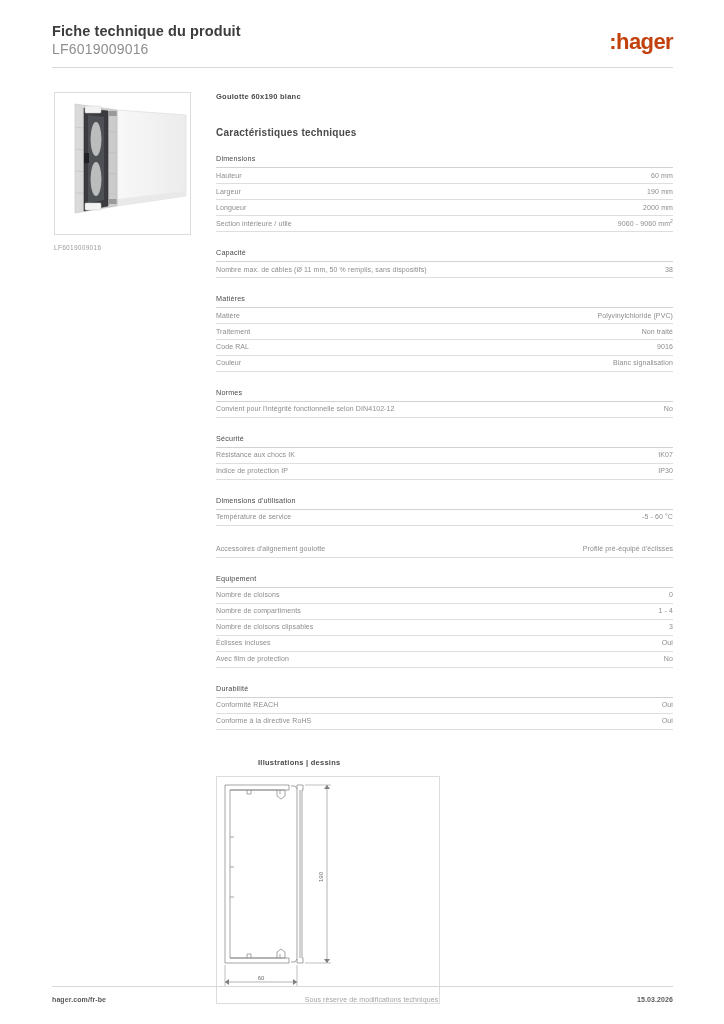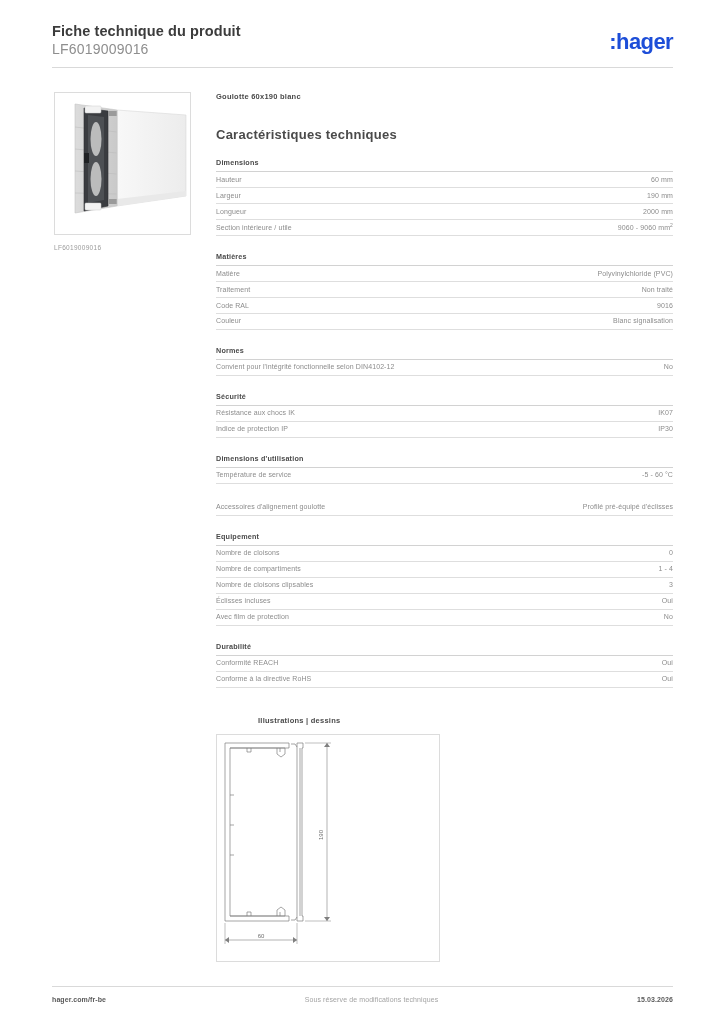--- a/index.html
+++ b/index.html
@@ -77,31 +77,31 @@
     width: 457px;
   }
   .prod-name {
     font-size: 7.5px;
     font-weight: bold;
     color: #4a4a4a;
     letter-spacing: 0.25px;
     margin-bottom: 12px;
   }
   .specs-title {
-    font-size: 13px;
+    font-size: 10px;
     font-weight: bold;
     color: #4a4a4a;
     letter-spacing: 0.25px;
     margin-top: 26px;
   }
 
   .spec-group { margin-top: 16px; }
   .group-head {
     font-size: 7.2px;
-    font-weight: bold;
+    font-weight: normal;
     color: #4a4a4a;
     letter-spacing: 0.2px;
     padding-bottom: 4px;
     border-bottom: 1px solid #d2d2d2;
   }
   .spec-row {
     display: flex;
     justify-content: space-between;
     align-items: baseline;
     font-size: 7px;
@@ -151,21 +151,21 @@
   .footer .f-right { font-weight: bold; color: #5a5a5a; letter-spacing: 0.1px; }
 </style>
 </head>
 <body>
 
 <div class="page">
 
   <div class="header">
     <div class="doc-title">Fiche technique du produit</div>
     <div class="doc-ref">LF6019009016</div>
-    <div class="logo" style="color: #1d4ed8;">:hager</div>
+    <div class="logo" style="color: #c2410c;">:hager</div>
   </div>
   <div class="header-rule"></div>
 
   <div class="prod-figure">
     <div class="prod-frame">
       <svg width="135" height="141" viewBox="0 0 135 141">
         <defs>
           <linearGradient id="faceG" x1="0" y1="0" x2="0" y2="1">
             <stop offset="0" stop-color="#f3f3f3"></stop>
             <stop offset="1" stop-color="#e4e4e4"></stop>
@@ -231,20 +231,27 @@
           <div class="spec-row">
             <span class="lbl">Longueur</span>
             <span class="val">2000 mm</span>
           </div>
           <div class="spec-row">
             <span class="lbl">Section intérieure / utile</span>
             <span class="val"><span>9060 - 9060 mm</span><sup>2</sup></span>
           </div>
         </div>
         <div class="spec-group">
+          <div class="group-head">Capacité</div>
+          <div class="spec-row">
+            <span class="lbl">Nombre max. de câbles (Ø 11 mm, 50 % remplis, sans dispositifs)</span>
+            <span class="val">38</span>
+          </div>
+        </div>
+        <div class="spec-group">
           <div class="group-head">Matières</div>
           <div class="spec-row">
             <span class="lbl">Matière</span>
             <span class="val">Polyvinylchloride (PVC)</span>
           </div>
           <div class="spec-row">
             <span class="lbl">Traitement</span>
             <span class="val">Non traité</span>
           </div>
           <div class="spec-row">

